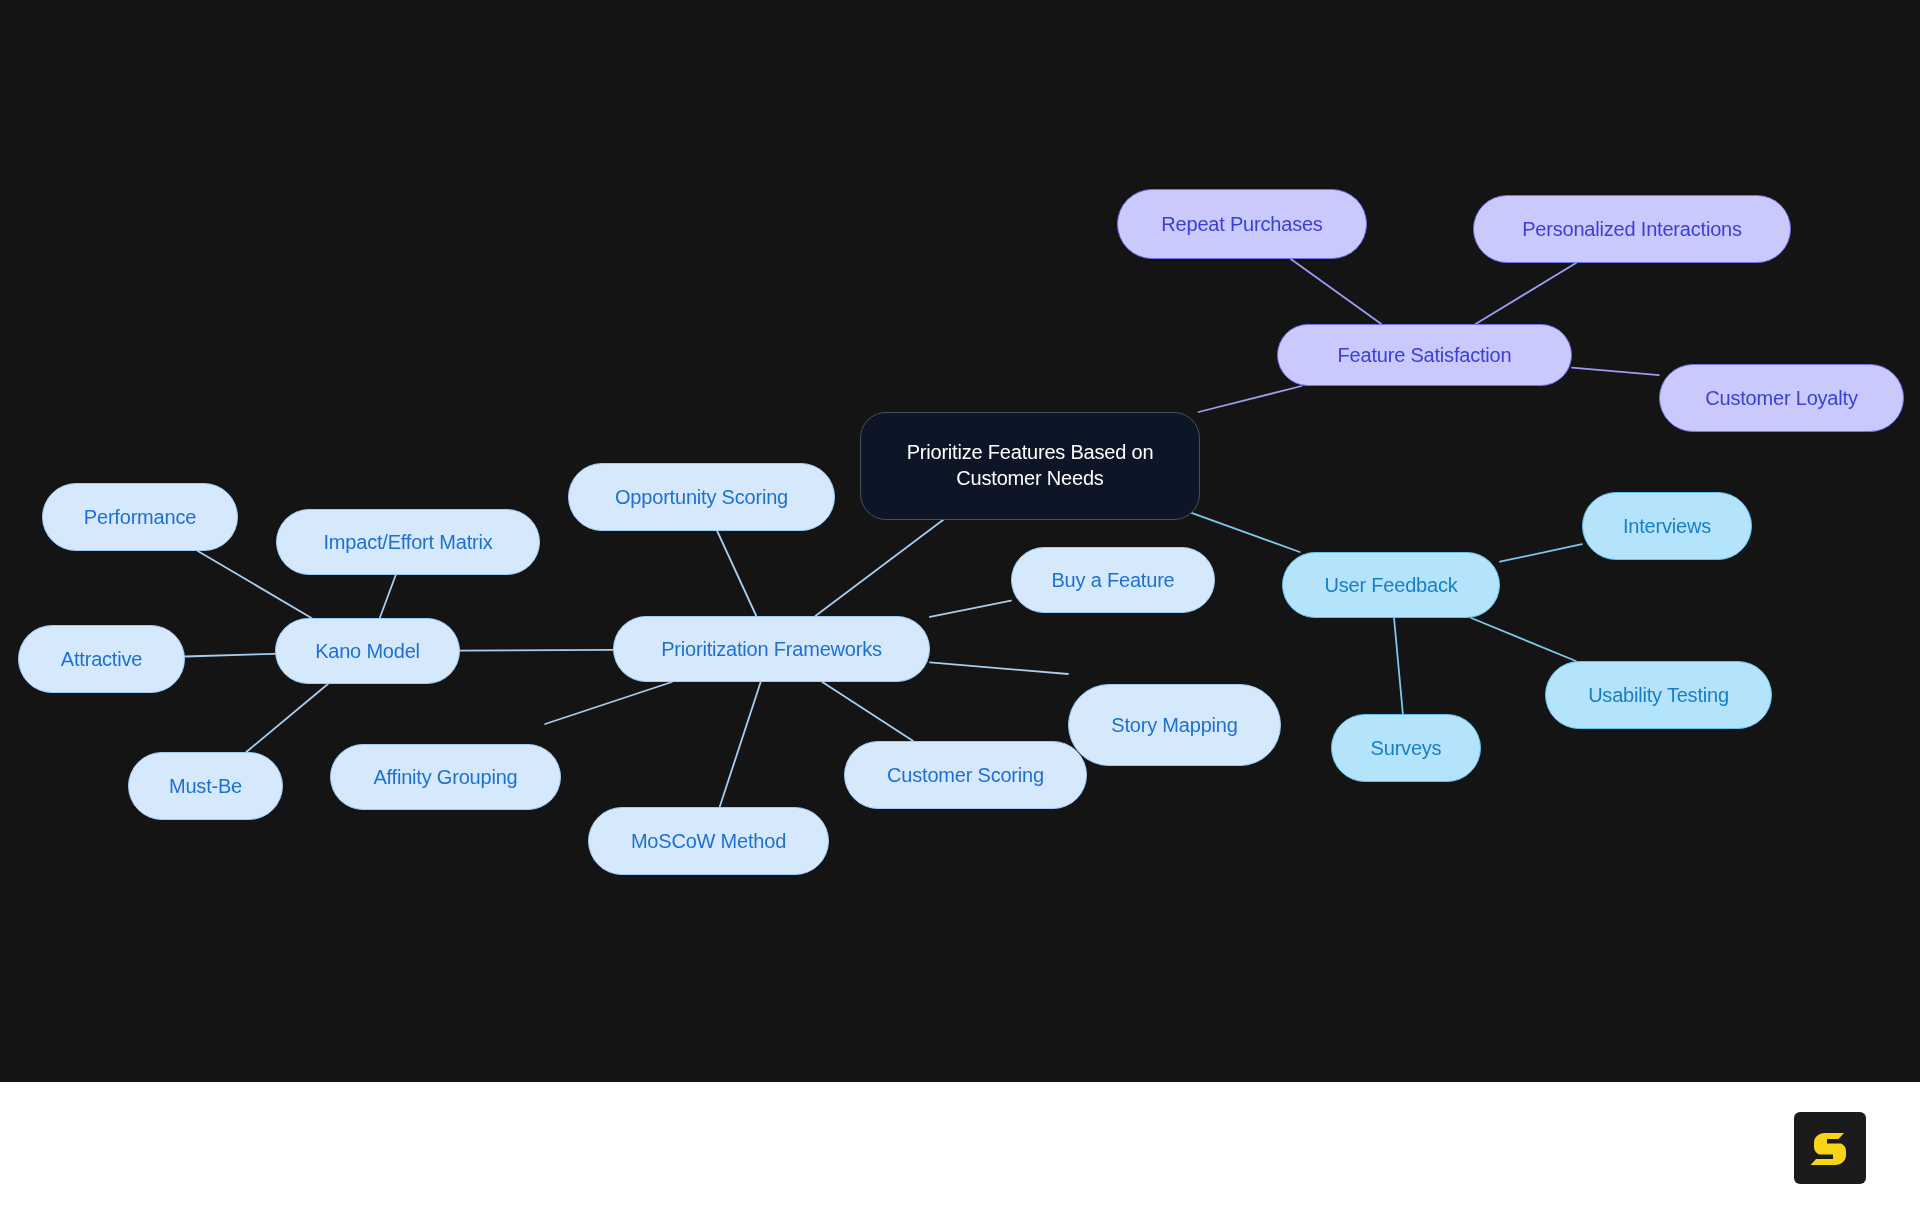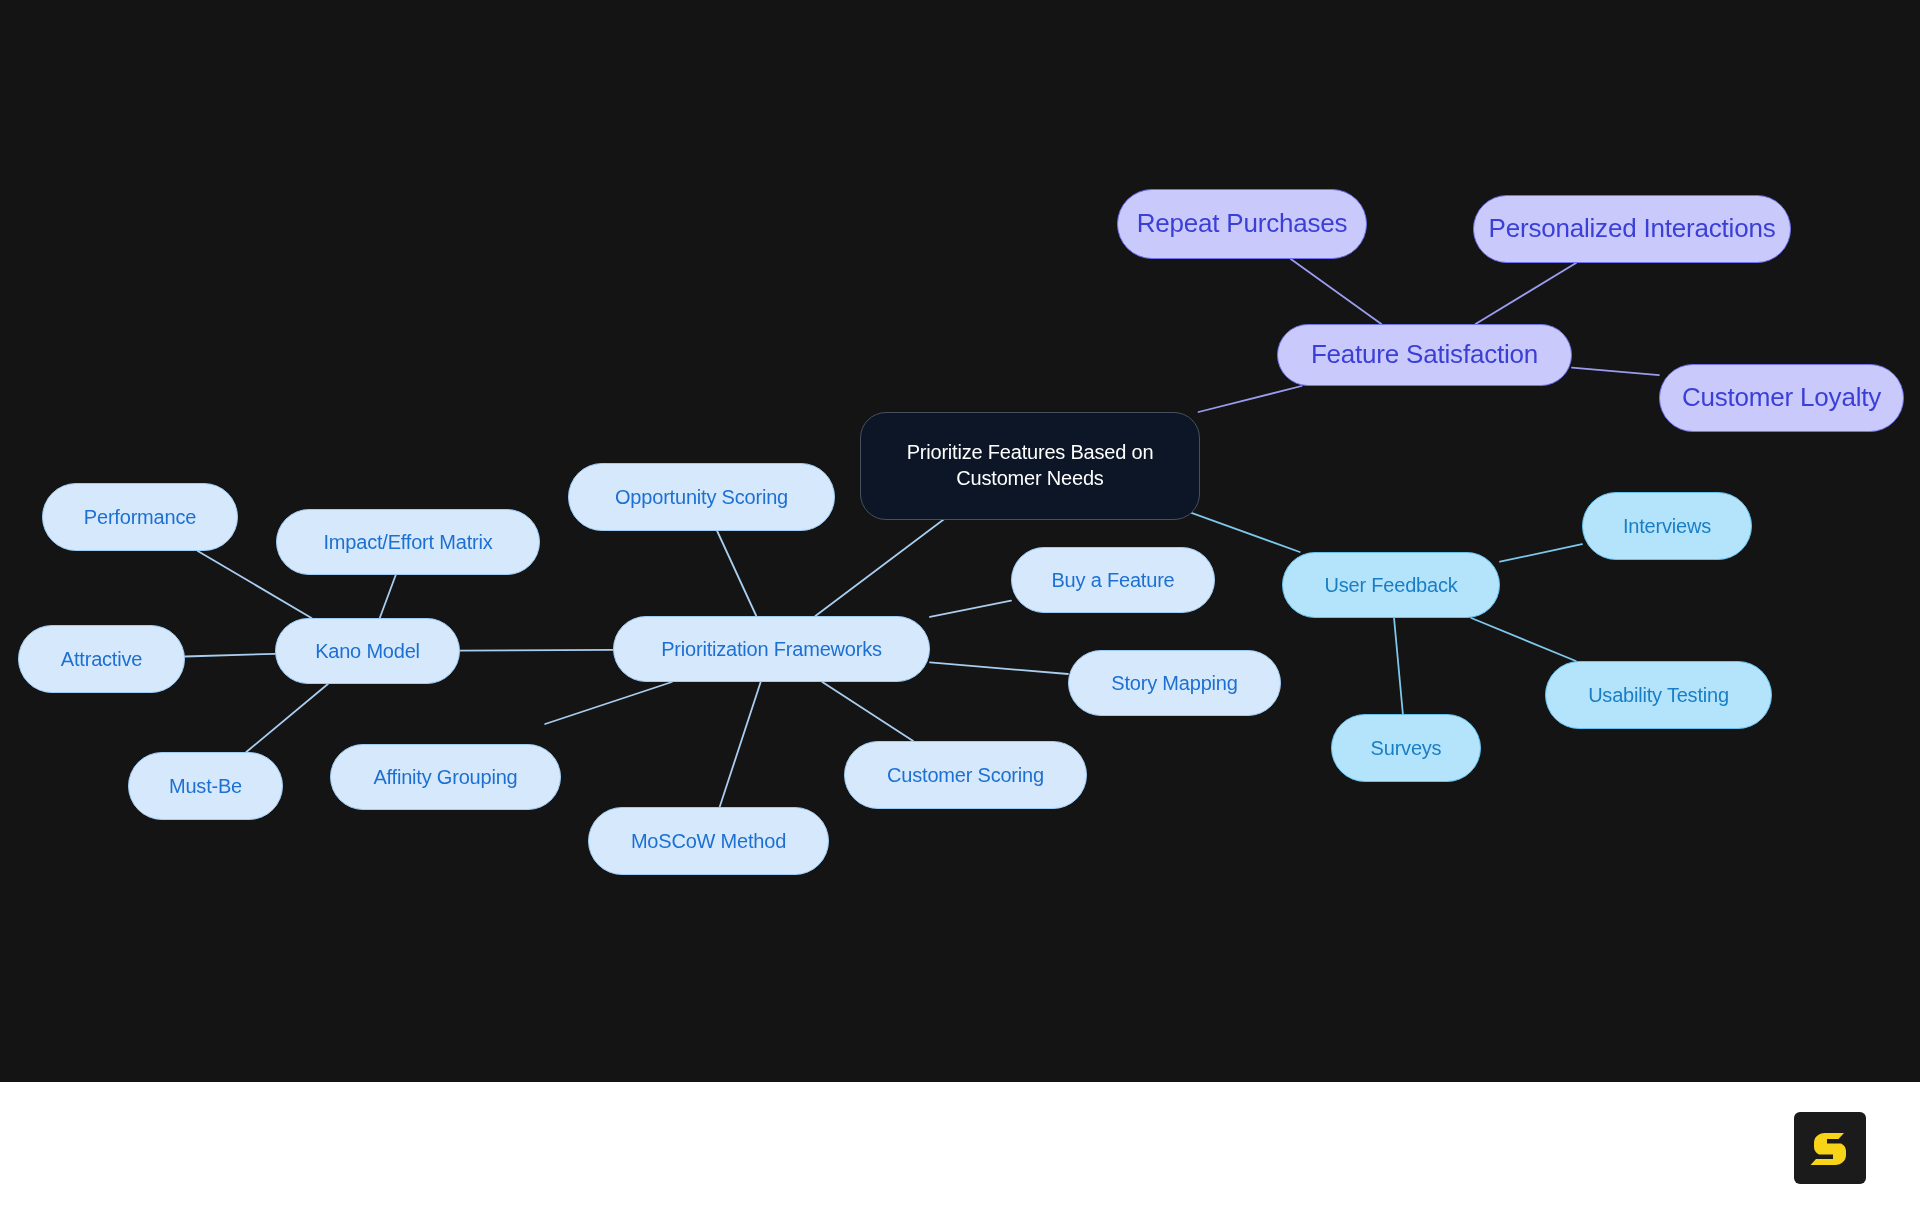--- a/index.html
+++ b/index.html
@@ -44,21 +44,21 @@
     background:#0d1626;
     border-color:#46505e;
     color:#ffffff;
     font-size:20px;
     line-height:1.28;
   }
   .node.purple{
     background:#c9cafb;
     border-color:#6f72ee;
     color:#3b3fd6;
-    font-size:26px;
+    font-size:20px;
   }
   .node.paleblue{
     background:#d6e9fc;
     border-color:#9ecbf5;
     color:#1d70d2;
     font-size:20px;
   }
   .node.skyblue{
     background:#b3e4fc;
     border-color:#63c2ef;
@@ -114,21 +114,21 @@
         <div class="node paleblue" style="left: 613px; top: 616px; width: 317px; height: 66px;">Prioritization Frameworks</div>
         <div class="node paleblue" style="left: 568px; top: 463px; width: 267px; height: 68px;">Opportunity Scoring</div>
         <div class="node paleblue" style="left: 276px; top: 509px; width: 264px; height: 66px;">Impact/Effort Matrix</div>
         <div class="node paleblue" style="left: 275px; top: 618px; width: 185px; height: 66px;">Kano Model</div>
         <div class="node paleblue" style="left: 42px; top: 483px; width: 196px; height: 68px;">Performance</div>
         <div class="node paleblue" style="left: 18px; top: 625px; width: 167px; height: 68px;">Attractive</div>
         <div class="node paleblue" style="left: 128px; top: 752px; width: 155px; height: 68px;">Must-Be</div>
         <div class="node paleblue" style="left: 330px; top: 724px; width: 231px; height: 66px; margin-top: 20px;">Affinity Grouping</div>
         <div class="node paleblue" style="left: 588px; top: 807px; width: 241px; height: 68px;">MoSCoW Method</div>
         <div class="node paleblue" style="left: 844px; top: 741px; width: 243px; height: 68px;">Customer Scoring</div>
-        <div class="node paleblue" style="left: 1068px; top: 650px; width: 213px; height: 66px;">Story Mapping</div>
+        <div class="node paleblue" style="left: 1068px; top: 684px; width: 213px; height: 82px;">Story Mapping</div>
         <div class="node paleblue" style="left: 1011px; top: 547px; width: 204px; height: 66px;">Buy a Feature</div>
         <div class="node skyblue" style="left: 1282px; top: 552px; width: 218px; height: 66px;">User Feedback</div>
         <div class="node skyblue" style="left: 1582px; top: 492px; width: 170px; height: 68px;">Interviews</div>
         <div class="node skyblue" style="left: 1545px; top: 661px; width: 227px; height: 68px;">Usability Testing</div>
         <div class="node skyblue" style="left: 1331px; top: 714px; width: 150px; height: 68px;">Surveys</div>
       </div>
   </div>
 
   <div id="logo" style="left: 1794px; top: 1112px; width: 72px; height: 72px;">
     <svg width="44" height="44" viewBox="0 0 44 44">

